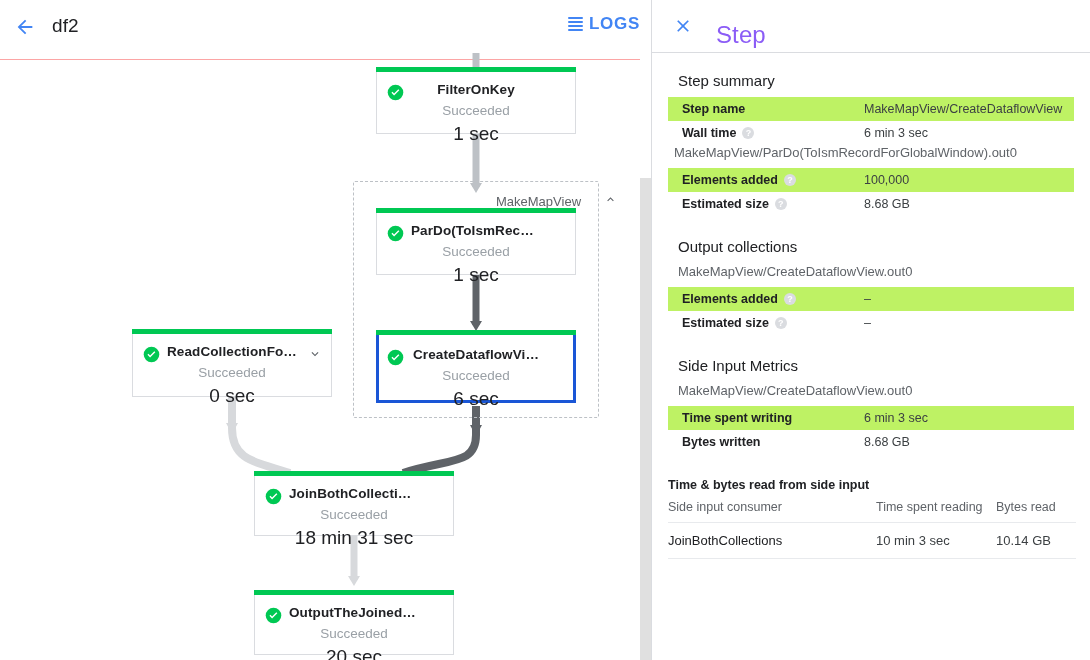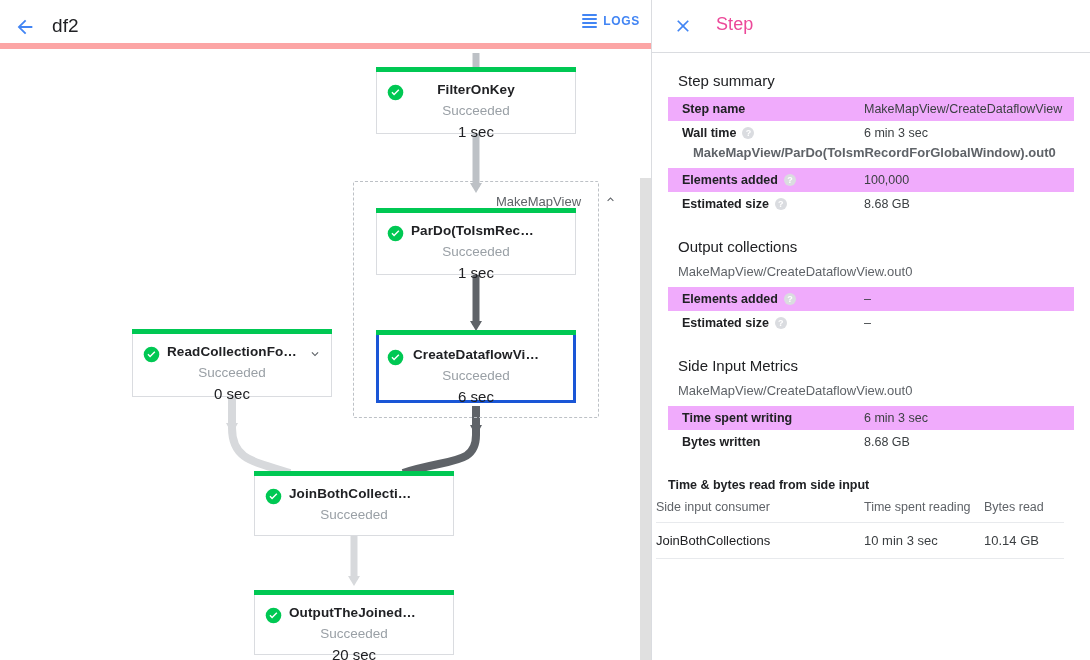--- a/index.html
+++ b/index.html
@@ -6,73 +6,73 @@
   body{
     width:1090px;height:660px;overflow:hidden;
     font-family:"Liberation Sans", sans-serif;
     background:#ffffff;color:#202124;
     -webkit-font-smoothing:antialiased;
   }
   .app{position:relative;width:1090px;height:660px;}
 
   
   .left-pane{position:absolute;left:0;top:0;width:652px;height:660px;background:#fff;overflow:hidden;}
-  .topbar{position:absolute;left:0;top:0;width:652px;height:49px;background:#fff;border-bottom:6px solid #fca5a5;box-sizing:border-box;}
+  .topbar{position:absolute;left:0;top:0;width:652px;height:60px;background:#fff;border-bottom:1px solid #fca5a5;box-sizing:border-box;}
   .back-btn{position:absolute;left:8px;top:10px;width:34px;height:34px;display:flex;align-items:center;justify-content:center;border-radius:50%;cursor:pointer;}
   .back-btn svg{display:block;}
   .job-title{position:absolute;left:52px;top:13px;font-size:19px;line-height:26px;color:#202124;font-weight:400;letter-spacing:.1px;}
   .logs-btn{position:absolute;right:12px;top:14px;display:flex;align-items:center;gap:6px;color:#4285f4;cursor:pointer;}
   .logs-ico{display:flex;flex-direction:column;gap:2px;width:15px;}
   .logs-ico i{display:block;height:2px;background:#4285f4;border-radius:1px;}
   .logs-ico i:nth-child(1){width:15px;}
   .logs-ico i:nth-child(2){width:15px;}
   .logs-ico i:nth-child(3){width:15px;}
   .logs-ico i:nth-child(4){width:15px;}
-  .logs-label{font-size:12px;font-weight:600;letter-spacing:.7px;color:#4285f4;}
+  .logs-label{font-size:17px;font-weight:600;letter-spacing:.7px;color:#4285f4;}
 
   .graph{position:absolute;left:0;top:53px;width:652px;height:607px;overflow:hidden;}
   .graph svg.edges{position:absolute;left:0;top:0;width:652px;height:607px;}
 
   .group-box{position:absolute;border:1px dashed #bdc1c6;border-radius:2px;box-sizing:border-box;background:transparent;}
   .group-label{position:absolute;font-size:13px;color:#5f6368;display:flex;align-items:center;gap:23px;cursor:pointer;}
 
   .node{position:absolute;background:#fff;border:1px solid #dadce0;box-sizing:border-box;cursor:pointer;}
   .node .bar{position:absolute;left:-1px;top:-1px;right:-1px;height:5px;background:#00c853;}
   .node.sel{border:3px solid #1a56d6;}
   .node.sel .bar{left:-3px;right:-3px;top:-3px;}
   .node .check{position:absolute;left:10px;top:16px;width:17px;height:17px;}
   .node.sel .check{left:8px;}
   .node .ttl{position:absolute;left:0;right:0;top:14px;text-align:center;font-size:13.5px;font-weight:700;color:#202124;padding:0 34px;white-space:nowrap;overflow:hidden;text-overflow:ellipsis;box-sizing:border-box;letter-spacing:.1px;}
   .node .st{position:absolute;left:0;right:0;top:35px;text-align:center;font-size:13.5px;color:#9aa0a6;}
-  .node .tm{position:absolute;left:0;right:0;top:55px;text-align:center;font-size:15px;color:#202124;font-weight:500;}
+  .node .tm{position:absolute;left:0;right:0;top:55px;text-align:center;font-size:19px;color:#202124;font-weight:500;}
   .node .caret{position:absolute;right:9px;top:17px;color:#5f6368;}
 
   .scroll-track{position:absolute;left:640px;top:53px;width:11px;height:607px;background:#fff;}
   .scroll-thumb{position:absolute;left:640px;top:178px;width:11px;height:482px;background:#e0e0e0;border-radius:0;cursor:pointer;}
 
   .v-divider{position:absolute;left:651px;top:0;width:1px;height:660px;background:#dadce0;}
 
   
   .right-pane{position:absolute;left:652px;top:0;width:438px;height:660px;background:#fff;overflow:hidden;}
   .r-top{position:absolute;left:0;top:0;width:438px;height:53px;border-bottom:1px solid #dadce0;box-sizing:border-box;}
   .close-btn{position:absolute;left:16px;top:11px;width:30px;height:30px;display:flex;align-items:center;justify-content:center;cursor:pointer;}
-  .r-title{position:absolute;left:64px;top:14px;font-size:18px;color:#ec4899;letter-spacing:.1px;}
+  .r-title{position:absolute;left:64px;top:21px;font-size:24px;color:#8b5cf6;letter-spacing:.1px;}
 
   .r-body{position:absolute;left:0;top:53px;width:438px;height:607px;padding:0;overflow:hidden;}
   .sec-h{font-size:15px;color:#202124;margin:0;padding:0;}
   .sub-line{font-size:13px;color:#5f6368;}
 
   table.kv{border-collapse:collapse;width:406px;margin-left:16px;table-layout:fixed;}
   table.kv td{padding:5px 0 5px 14px;font-size:12.5px;vertical-align:middle;height:14px;}
-  table.kv tr.alt{background:#f0abfc;}
+  table.kv tr.alt{background:#bef264;}
   table.kv td.k{width:168px;font-weight:700;color:#202124;white-space:nowrap;}
   table.kv td.v{color:#3c4043;font-weight:400;}
   .qm{display:inline-block;width:12px;height:12px;border-radius:50%;background:#dadce0;color:#fff;font-size:9px;line-height:12px;text-align:center;margin-left:6px;vertical-align:1px;font-weight:700;cursor:pointer;}
 
-  table.sidetbl{border-collapse:collapse;width:408px;margin-left:4px;table-layout:fixed;}
+  table.sidetbl{border-collapse:collapse;width:408px;margin-left:16px;table-layout:fixed;}
   table.sidetbl th{font-size:12.5px;color:#5f6368;font-weight:400;text-align:left;padding:4px 0 8px 0;border-bottom:1px solid #e8eaed;}
   table.sidetbl td{font-size:13px;color:#3c4043;padding:10px 0 10px 0;border-bottom:1px solid #e8eaed;}
   table.sidetbl td.first{color:#202124;}
   .col-a{width:208px;}
   .col-b{width:120px;}
   .col-c{width:80px;}
   .tbl-title{font-size:12.5px;font-weight:700;color:#202124;margin-left:16px;}
 </style>
 </head>
 <body>
@@ -191,20 +191,21 @@
       <div class="node" style="left:254px;top:418px;width:200px;height:65px;">
         <div class="bar"></div>
         <span class="check">
           <svg width="17" height="17" viewBox="0 0 24 24">
               <circle cx="12" cy="12" r="11" fill="#00c853"></circle>
               <path fill="#fff" d="M10 16.2L6.3 12.5l1.4-1.4 2.3 2.3 6-6 1.4 1.4z"></path>
             </svg>
         </span>
         <div class="ttl">JoinBothCollections</div>
         <div class="st">Succeeded</div>
+        <div class="tm">18 min 31 sec</div>
       </div>
 
       <div class="node" style="left:254px;top:537px;width:200px;height:65px;padding-left:45px;">
         <div class="bar"></div>
         <span class="check">
           <svg width="17" height="17" viewBox="0 0 24 24">
               <circle cx="12" cy="12" r="11" fill="#00c853"></circle>
               <path fill="#fff" d="M10 16.2L6.3 12.5l1.4-1.4 2.3 2.3 6-6 1.4 1.4z"></path>
             </svg>
         </span>
@@ -240,21 +241,21 @@
           <td class="k"><span>Step name</span></td>
           <td class="v">MakeMapView/CreateDataflowView</td>
         </tr>
         <tr>
           <td class="k"><span>Wall time</span><span class="qm">?</span></td>
           <td class="v">6 min 3 sec</td>
         </tr>
       </tbody>
         </table>
 
-      <div class="sub-line" style="margin:0 0 8px 41px;font-weight:bold;">MakeMapView/ParDo(ToIsmRecordForGlobalWindow).out0</div>
+      <div class="sub-line" style="margin:0 0 8px 22px;">MakeMapView/ParDo(ToIsmRecordForGlobalWindow).out0</div>
       <table class="kv">
         <tbody>
             <tr class="alt">
           <td class="k"><span>Elements added</span><span class="qm">?</span></td>
           <td class="v">100,000</td>
         </tr>
         <tr>
           <td class="k"><span>Estimated size</span><span class="qm">?</span></td>
           <td class="v">8.68 GB</td>
         </tr>

